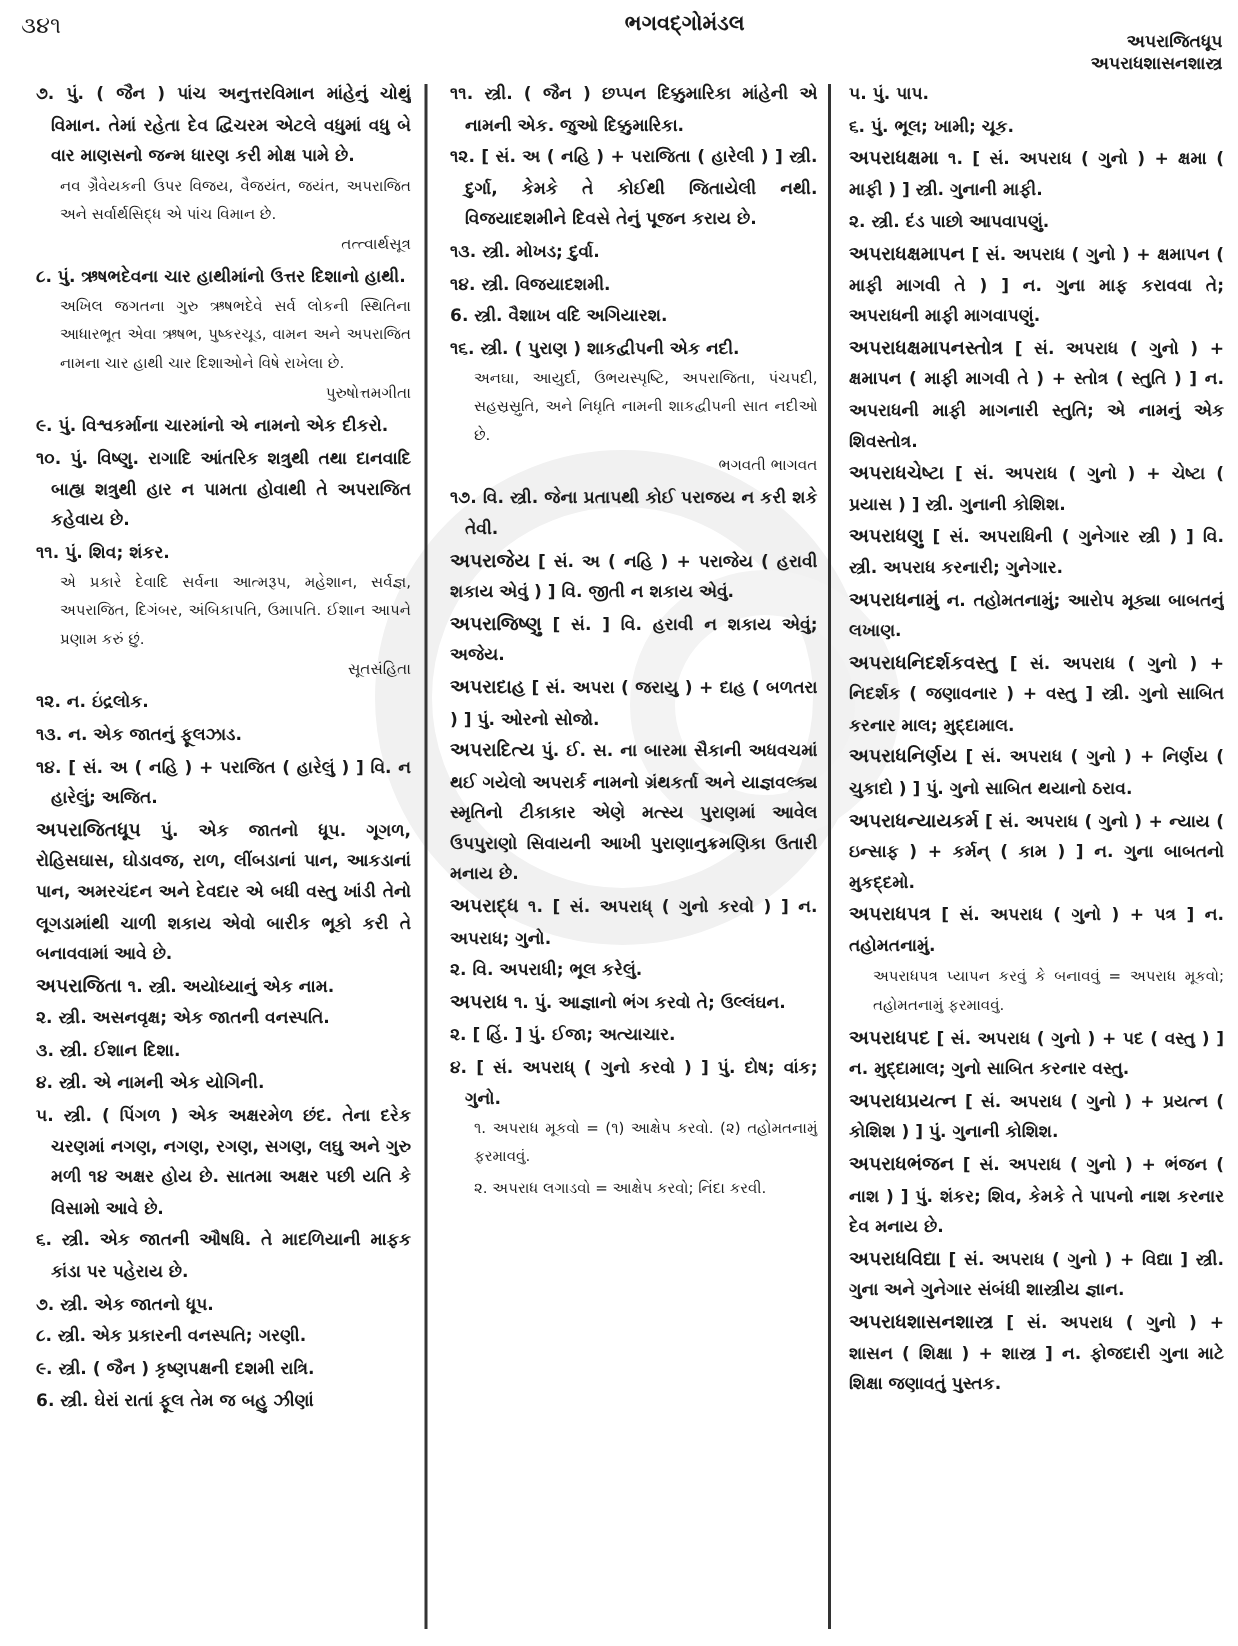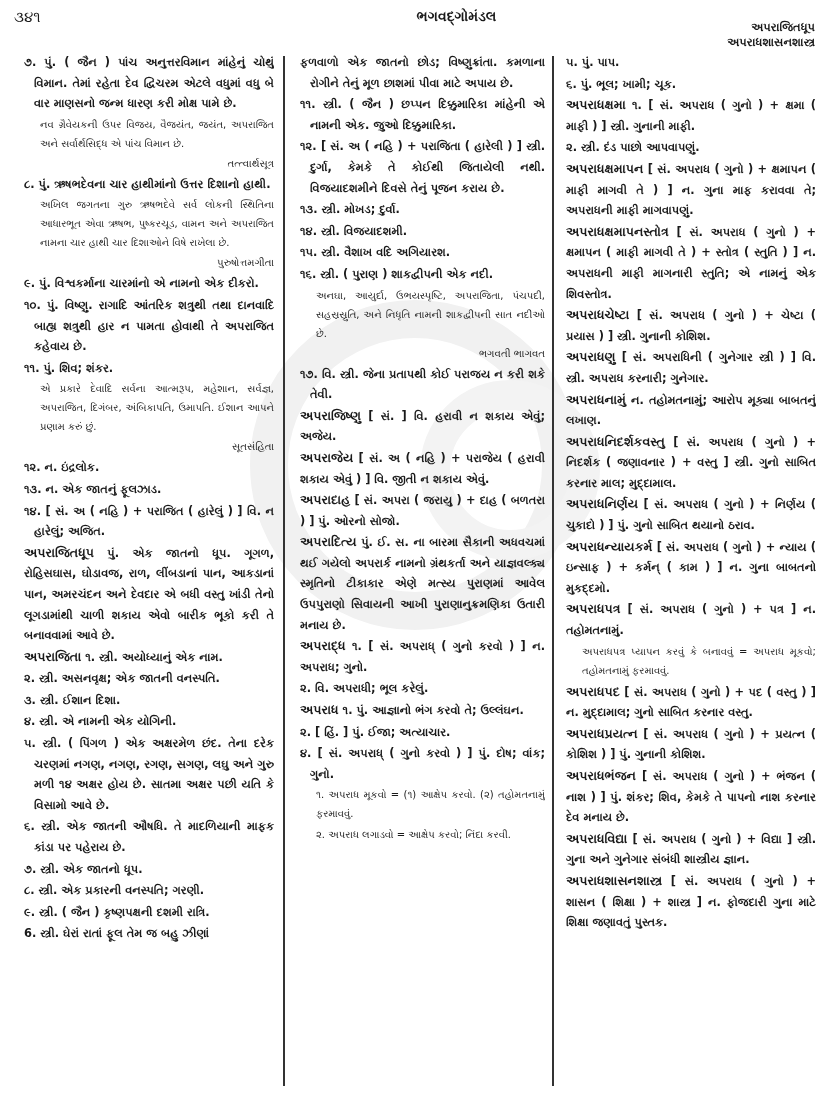--- a/index.html
+++ b/index.html
@@ -73,32 +73,31 @@
       <div class="entry sub">૩. સ્ત્રી. ઈશાન દિશા.</div>
       <div class="entry sub">૪. સ્ત્રી. એ નામની એક યોગિની.</div>
       <div class="entry sub">૫. સ્ત્રી. ( પિંગળ ) એક અક્ષરમેળ છંદ. તેના દરેક ચરણમાં નગણ, નગણ, રગણ, સગણ, લઘુ અને ગુરુ મળી ૧૪ અક્ષર હોય છે. સાતમા અક્ષર પછી યતિ કે વિસામો આવે છે.</div>
       <div class="entry sub">૬. સ્ત્રી. એક જાતની ઔષધિ. તે માદળિયાની માફક કાંડા પર પહેરાય છે.</div>
       <div class="entry sub">૭. સ્ત્રી. એક જાતનો ધૂપ.</div>
       <div class="entry sub">૮. સ્ત્રી. એક પ્રકારની વનસ્પતિ; ગરણી.</div>
       <div class="entry sub">૯. સ્ત્રી. ( જૈન ) કૃષ્ણપક્ષની દશમી રાત્રિ.</div>
       <div class="entry sub">6. સ્ત્રી. ઘેરાં રાતાં ફૂલ તેમ જ બહુ ઝીણાં</div>
     </div>
   <div class="col col2">
-      <div class="entry sub">ફળવાળો એક જાતનો છોડ; વિષ્ણુક્રાંતા. કમળાના રોગીને તેનું મૂળ છાશમાં પીવા માટે અપાય છે.</div>
       <div class="entry sub">૧૧. સ્ત્રી. ( જૈન ) છપ્પન દિક્કુમારિકા માંહેની એ નામની એક. જુઓ દિક્કુમારિકા.</div>
       <div class="entry sub">૧૨. [ સં. અ ( નહિ ) + પરાજિતા ( હારેલી ) ] સ્ત્રી. દુર્ગા, કેમકે તે કોઈથી જિતાયેલી નથી. વિજયાદશમીને દિવસે તેનું પૂજન કરાય છે.</div>
       <div class="entry sub">૧૩. સ્ત્રી. મોખડ; દુર્વા.</div>
       <div class="entry sub">૧૪. સ્ત્રી. વિજયાદશમી.</div>
-      <div class="entry sub">૧૫. સ્ત્રી. વૈશાખ વદિ અગિયારશ.</div>
+      <div class="entry sub">6. સ્ત્રી. વૈશાખ વદિ અગિયારશ.</div>
       <div class="entry sub">૧૬. સ્ત્રી. ( પુરાણ ) શાકદ્વીપની એક નદી.</div>
       <div class="quote">અનઘા, આયુર્દા, ઉભયસ્પૃષ્ટિ, અપરાજિતા, પંચપદી, સહસ્રસ્રુતિ, અને નિધૃતિ નામની શાકદ્વીપની સાત નદીઓ છે.</div>
       <div class="source">ભગવતી ભાગવત</div>
       <div class="entry sub">૧૭. વિ. સ્ત્રી. જેના પ્રતાપથી કોઈ પરાજય ન કરી શકે તેવી.</div>
+      <div class="entry"><span class="hw">અપરાજેય</span><span> [ સં. અ ( નહિ ) + પરાજેય ( હરાવી શકાય એવું ) ] વિ. જીતી ન શકાય એવું.</span></div>
       <div class="entry"><span class="hw">અપરાજિષ્ણુ</span><span> [ સં. ] વિ. હરાવી ન શકાય એવું; અજેય.</span></div>
-      <div class="entry"><span class="hw">અપરાજેય</span><span> [ સં. અ ( નહિ ) + પરાજેય ( હરાવી શકાય એવું ) ] વિ. જીતી ન શકાય એવું.</span></div>
       <div class="entry"><span class="hw">અપરાદાહ</span><span> [ સં. અપરા ( જરાયુ ) + દાહ ( બળતરા ) ] પું. ઓરનો સોજો.</span></div>
       <div class="entry"><span class="hw">અપરાદિત્ય</span><span> પું. ઈ. સ. ના બારમા સૈકાની અધવચમાં થઈ ગયેલો અપરાર્ક નામનો ગ્રંથકર્તા અને યાજ્ઞવલ્ક્ય સ્મૃતિનો ટીકાકાર એણે મત્સ્ય પુરાણમાં આવેલ ઉપપુરાણો સિવાયની આખી પુરાણાનુક્રમણિકા ઉતારી મનાય છે.</span></div>
       <div class="entry"><span class="hw">અપરાદ્ધ</span><span> ૧. [ સં. અપરાધ્ ( ગુનો કરવો ) ] ન. અપરાધ; ગુનો.</span></div>
       <div class="entry sub">૨. વિ. અપરાધી; ભૂલ કરેલું.</div>
       <div class="entry"><span class="hw">અપરાધ</span><span> ૧. પું. આજ્ઞાનો ભંગ કરવો તે; ઉલ્લંઘન.</span></div>
       <div class="entry sub">૨. [ હિં. ] પું. ઈજા; અત્યાચાર.</div>
       <div class="entry sub">૪. [ સં. અપરાધ્ ( ગુનો કરવો ) ] પું. દોષ; વાંક; ગુનો.</div>
       <div class="quote">૧. અપરાધ મૂકવો = (૧) આક્ષેપ કરવો. (૨) તહોમતનામું ફરમાવવું.</div>
       <div class="quote">૨. અપરાધ લગાડવો = આક્ષેપ કરવો; નિંદા કરવી.</div>
     </div>

